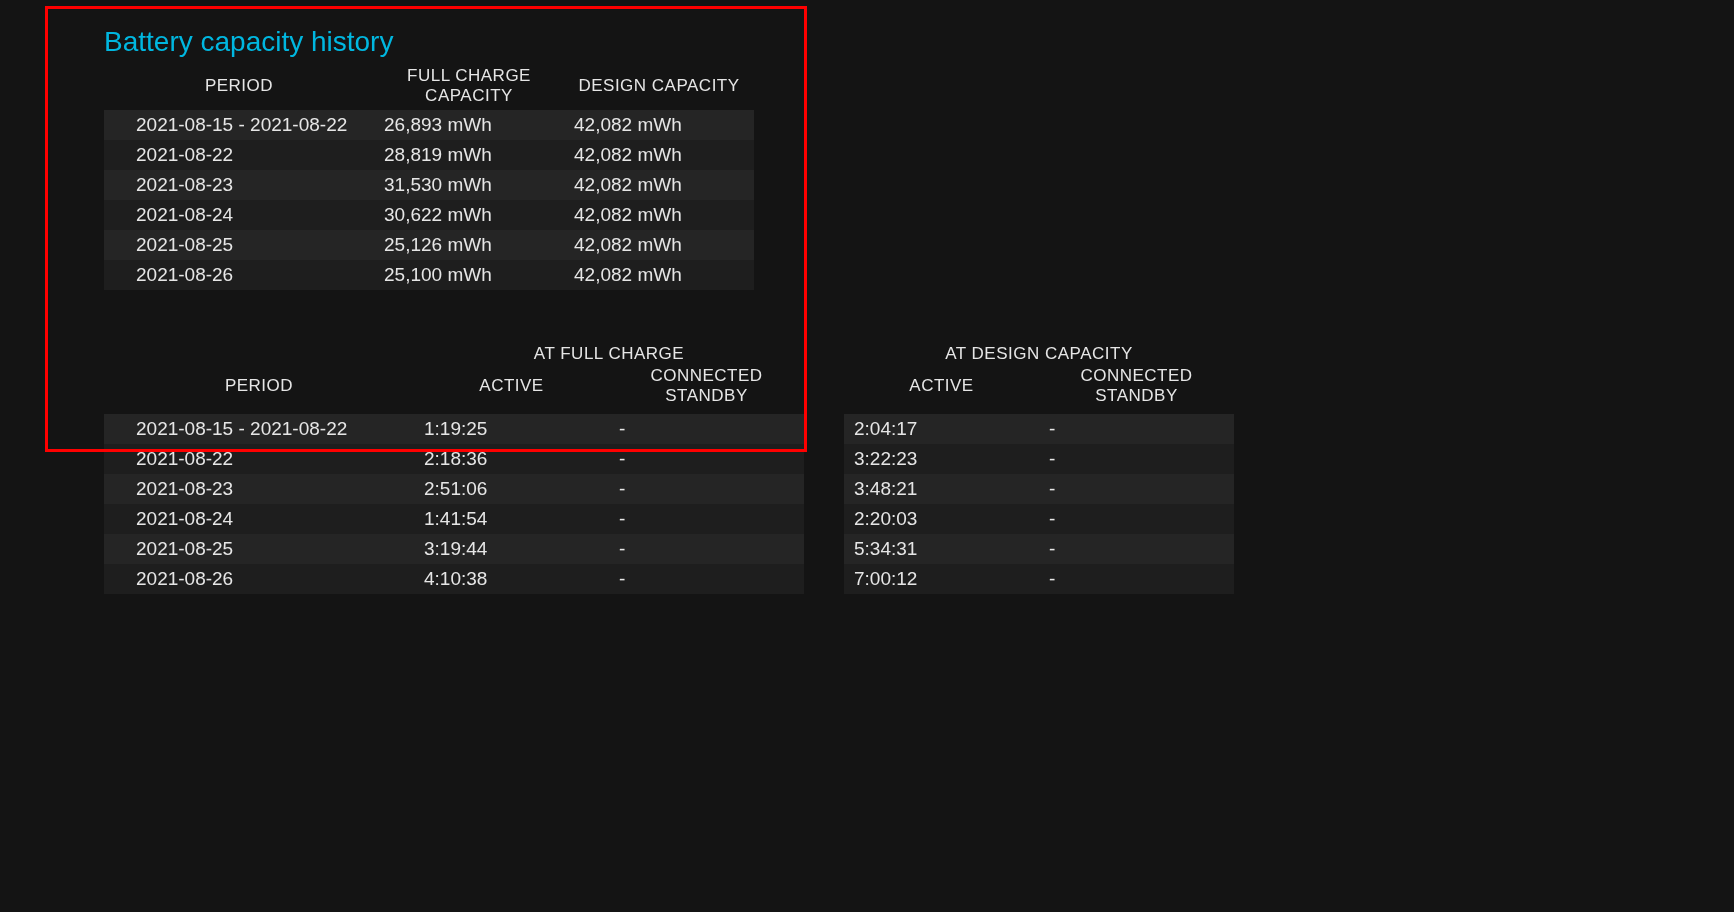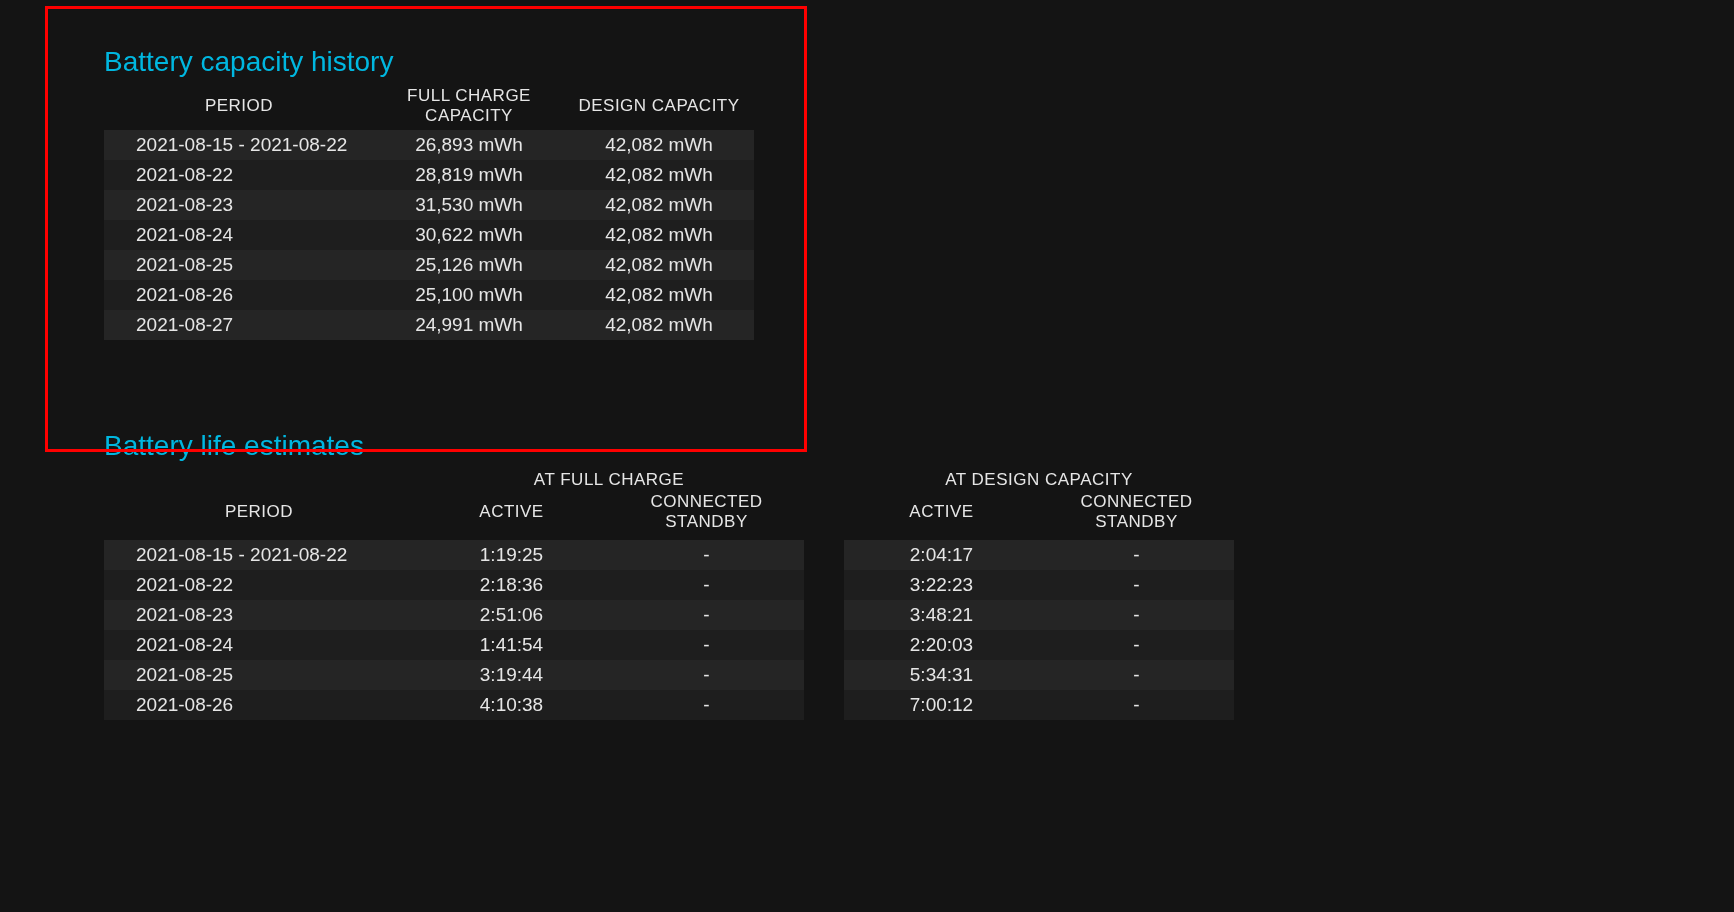--- a/index.html
+++ b/index.html
@@ -23,21 +23,21 @@
     top: 6px;
     width: 762px;
     height: 446px;
     border: 3px solid #ff0000;
     pointer-events: none;
   }
   .section-title {
     color: #00b7e0;
     font-size: 28px;
     font-weight: 400;
-    margin-top: 40px;
+    margin-top: 20px;
     margin-bottom: 4px;
   }
   .section-sub {
     color: #9a9a9a;
     font-size: 19px;
     font-weight: 300;
     margin-bottom: 22px;
   }
   table {
     border-collapse: separate;
@@ -51,21 +51,20 @@
     text-align: center;
     padding: 4px 10px;
     vertical-align: middle;
   }
   th.left { text-align: center; padding-left: 10px; }
   td {
     color: #e6e6e6;
     font-size: 19px;
     font-weight: 300;
     padding: 3px 10px;
-    text-align: center;
     height: 30px;
     vertical-align: middle;
   }
   td.left { text-align: left; padding-left: 32px; }
   .cap-table td, .cap-table th { }
   .cap-table .col-period { width: 270px; }
   .cap-table .col-full   { width: 190px; }
   .cap-table .col-design { width: 190px; }
   .life-table .col-period { width: 310px; }
   .life-table .col-val    { width: 195px; }
@@ -120,31 +119,25 @@
         <tr>
           <td class="left col-period">2021-08-25</td>
           <td class="col-full">25,126 mWh</td>
           <td class="col-design">42,082 mWh</td>
         </tr>
         <tr>
           <td class="left col-period">2021-08-26</td>
           <td class="col-full">25,100 mWh</td>
           <td class="col-design">42,082 mWh</td>
         </tr>
-        <tr>
-          <td class="left col-period">2021-08-27</td>
-          <td class="col-full">24,991 mWh</td>
-          <td class="col-design">42,082 mWh</td>
-        </tr>
       </tbody>
   </table>
 
   <div class="spacer"></div>
 
-  <h2 class="section-title">Battery life estimates</h2>
 
   <table class="life-table">
     <thead>
       <tr class="group-head">
         <th class="left col-period"></th>
         <th colspan="2">AT FULL CHARGE</th>
         <th class="gap-col"></th>
         <th colspan="2">AT DESIGN CAPACITY</th>
       </tr>
       <tr class="sub-head">

